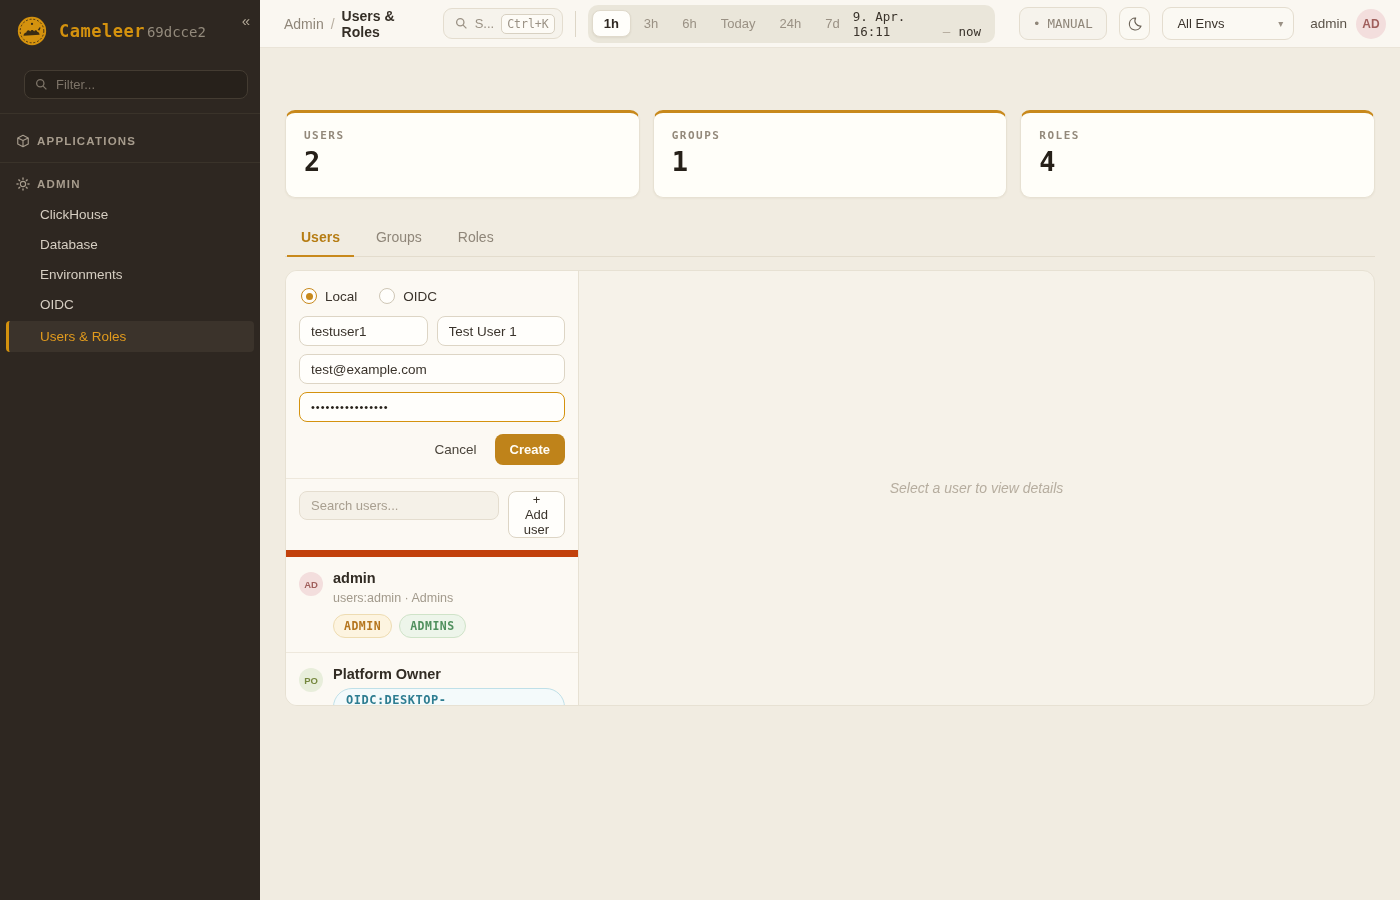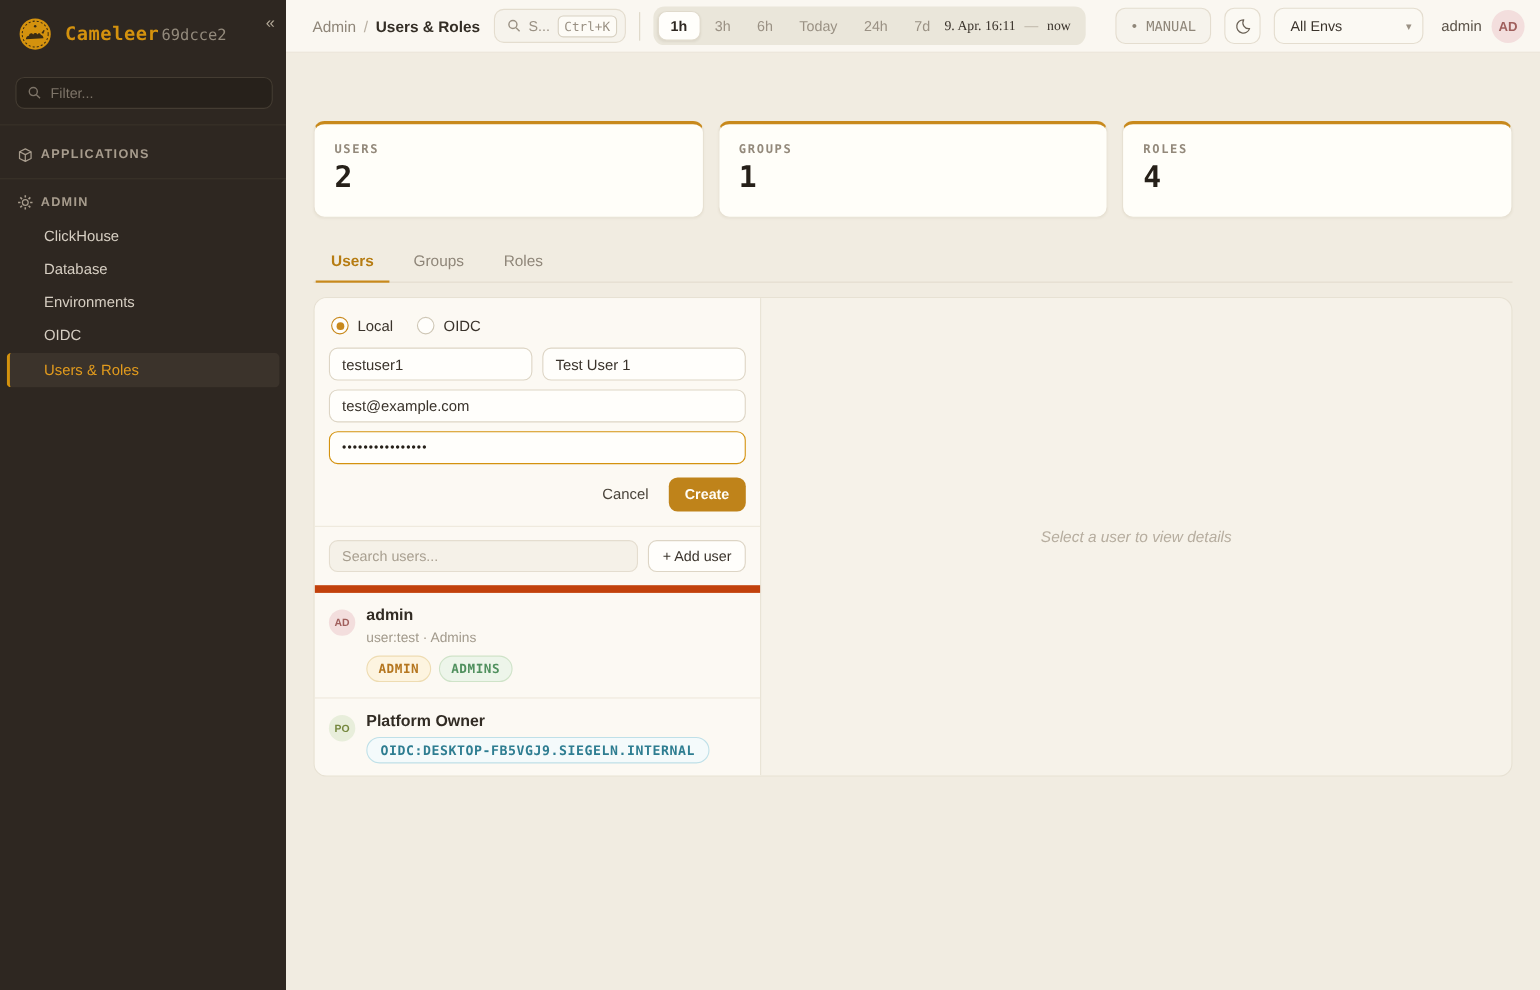--- a/index.html
+++ b/index.html
@@ -8,21 +8,21 @@
   .mono { font-family:"DejaVu Sans Mono","Liberation Mono",monospace; }
   #app { display:flex; width:1400px; height:900px; }
 
   
   .sidebar { width:260px; background:#2e2721; display:flex; flex-direction:column; flex-shrink:0; position:relative; }
   .logo-row { display:flex; align-items:center; gap:9px; padding:14px 12px 12px 14px; }
   .logo-badge { width:36px; height:34px; flex-shrink:0; }
   .logo-name { color:#d4920e; font-weight:bold; font-size:17px; letter-spacing:.5px; }
   .logo-suffix { color:#938a7c; font-size:14px; margin-left:2px; }
   .collapse-btn { position:absolute; top:12px; right:10px; color:#b3a998; font-size:15px; cursor:pointer; }
-  .filter-wrap { padding:10px 12px 14px 14px; border-bottom:1px solid #3a332a; }
+  .filter-wrap { padding:10px 12px 14px 24px; border-bottom:1px solid #3a332a; }
   .filter-input { display:flex; align-items:center; gap:8px; background:#27211b; border:1px solid #443c32; border-radius:8px; height:29px; padding:0 10px; color:#7d7468; font-size:13px; }
   .filter-input svg { flex-shrink:0; }
   .nav { padding:12px 0 0 0; flex:1; }
   .nav-section-head { display:flex; align-items:center; gap:7px; color:#a79c8d; font-size:11.5px; font-weight:bold; letter-spacing:1.2px; padding:8px 16px; }
   .nav-divider { border-top:1px solid #3a332a; margin:6px 0; }
   .nav-item { color:#d6cec2; font-size:13.5px; padding:7px 16px 7px 40px; cursor:pointer; margin:1px 0; }
   .nav-item.active { color:#e29b1d; background:#3b332b; border-left:3px solid #d4920e; border-radius:4px; margin:2px 6px 2px 6px; padding:8px 10px 8px 31px; }
   .sidebar-footer { border-top:1px solid #3a332a; padding:14px 16px 16px 18px; display:flex; align-items:center; gap:10px; color:#aba192; font-size:13.5px; cursor:pointer; }
 
   
@@ -31,42 +31,42 @@
   .breadcrumb { display:flex; align-items:center; gap:7px; font-size:14px; }
   .crumb-section { color:#8f8679; }
   .crumb-sep { color:#b8afa1; }
   .crumb-page { color:#342e26; font-weight:bold; }
   .global-search { display:flex; align-items:center; gap:7px; background:#f6f3ec; border:1px solid #e4ddcf; border-radius:9px; height:31px; padding:0 7px 0 11px; color:#9a9184; font-size:13px; cursor:text; }
   .kbd { font-size:11.5px; border:1px solid #d8d1c2; border-radius:5px; padding:2px 5px; color:#9a9184; background:#fdfbf6; }
   .v-divider { width:1px; height:26px; background:#ddd6c7; }
   .time-pill { display:flex; align-items:center; background:#eae6da; border-radius:10px; padding:4px 14px 4px 4px; gap:2px; }
   .time-opt { color:#9a9184; font-size:13px; padding:5px 11px; border-radius:8px; cursor:pointer; }
   .time-opt.active { background:#fffefb; color:#2f2822; font-weight:bold; border:1px solid #e0dacc; box-shadow:0 1px 2px rgba(60,50,30,.08); }
-  .time-range-text { display:flex; align-items:flex-end; gap:8px; margin-left:0; font-size:12.5px; color:#3a332b;font-family:Liberation Serif, serif; }
+  .time-range-text { display:flex; align-items:flex-end; gap:8px; margin-left:0; font-size:12.5px; color:#3a332b; }
   .time-sep { color:#b0a799; }
   .hdr-btn { display:flex; align-items:center; gap:7px; background:#f6f3ec; border:1px solid #e4ddcf; border-radius:9px; height:33px; padding:0 13px; color:#8f8679; font-size:12.5px; cursor:pointer; }
   .icon-btn { width:33px; justify-content:center; padding:0; background:#fbf9f3; color:#6b6256; }
   .env-select { display:flex; align-items:center; justify-content:space-between; background:#fbf9f3; border:1px solid #e4ddcf; border-radius:9px; height:33px; width:136px; padding:0 10px 0 14px; font-size:13px; color:#3a332b; cursor:pointer; }
   .caret { color:#9a9184; font-size:10px; }
   .user-chip { display:flex; align-items:center; gap:9px; margin-left:4px; }
   .user-chip-name { font-size:13.5px; color:#5a5248; }
   .avatar { width:30px; height:30px; border-radius:50%; background:#f3dedd; color:#a05f5c; font-size:12px; font-weight:bold; display:flex; align-items:center; justify-content:center; }
 
   
   .content { flex:1; padding:20px 25px; overflow:hidden;margin-top:42px; }
   .cards-row { display:flex; gap:13px; }
   .stat-card { flex:1; background:#fffef9; border:1px solid #e7e1d3; border-top:3px solid #c8891c; border-radius:10px; height:88px; padding:16px 18px; box-shadow:0 1px 2px rgba(90,75,45,.05); }
   .stat-label { color:#93897b; font-size:11px; letter-spacing:1.5px; font-weight:bold; }
   .stat-value { color:#262019; font-size:27px; font-weight:bold; margin-top:4px; }
   .tabs-row { display:flex; gap:8px; margin-top:23px; border-bottom:1px solid #e3dccd; padding:0 2px; }
   .tab { font-size:14px; color:#8f8679; padding:8px 14px 10px 14px; cursor:pointer; }
   .tab.active { color:#b67c12; font-weight:bold; border-bottom:2px solid #c8891c; margin-bottom:-1px; }
 
   .panel { display:flex; margin-top:13px; height:436px; border:1px solid #e7e1d3; border-radius:12px; background:#f6f2e9; overflow:hidden; }
-  .panel-left { width:406px; flex-shrink:0; background:#fcf9f3; border-right:1px solid #e7e1d3; display:flex; flex-direction:column; }
+  .panel-left { width:293px; flex-shrink:0; background:#fcf9f3; border-right:1px solid #e7e1d3; display:flex; flex-direction:column; }
   .panel-right { flex:1; display:flex; align-items:center; justify-content:center; }
   .empty-msg { color:#b6ad9f; font-style:italic; font-size:14px; }
 
   
   .create-form { padding:13px; border-bottom:1px solid #eee8dc; }
   .radio-row { display:flex; align-items:center; gap:22px; padding:4px 2px 12px 2px; }
   .radio-opt { display:flex; align-items:center; gap:8px; font-size:13.5px; color:#3a332b; cursor:pointer; }
   .radio-dot { width:16px; height:16px; border-radius:50%; border:1.5px solid #cfc7b6; background:#fffefb; position:relative; }
   .radio-dot.checked { border-color:#c8891c; }
   .radio-dot.checked::after { content:""; position:absolute; inset:3.5px; border-radius:50%; background:#c8891c; }
@@ -260,21 +260,21 @@
 
           <div class="list-toolbar">
             <input class="search-users" placeholder="Search users..." style="">
             <button class="add-user-btn">+ Add user</button>
           </div>
 
           <div class="user-row">
             <span class="list-avatar av-pink">AD</span>
             <div>
               <div class="user-name">admin</div>
-              <div class="user-meta">user:test · Admins</div>
+              <div class="user-meta">users:admin · Admins</div>
               <div class="badge-row">
                 <span class="badge badge-amber mono">ADMIN</span>
                 <span class="badge badge-green mono">ADMINS</span>
               </div>
             </div>
           </div>
 
           <div class="user-row">
             <span class="list-avatar av-green">PO</span>
             <div>

